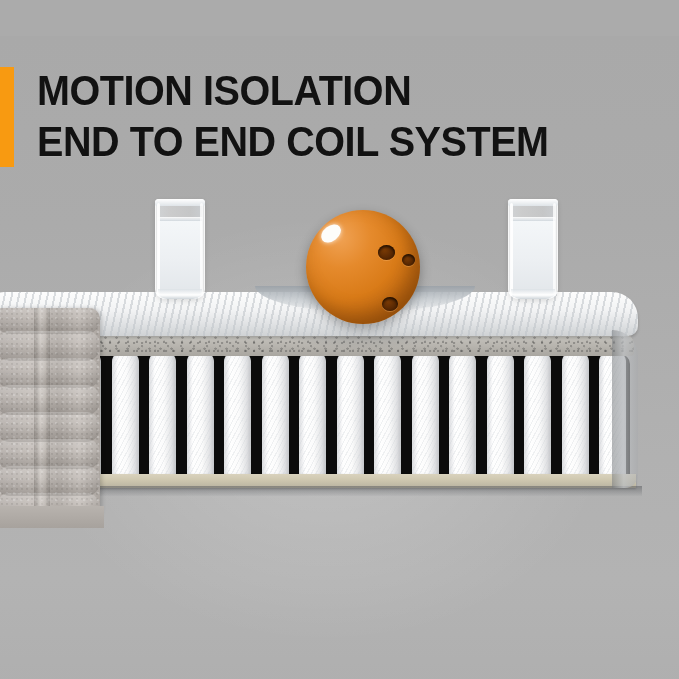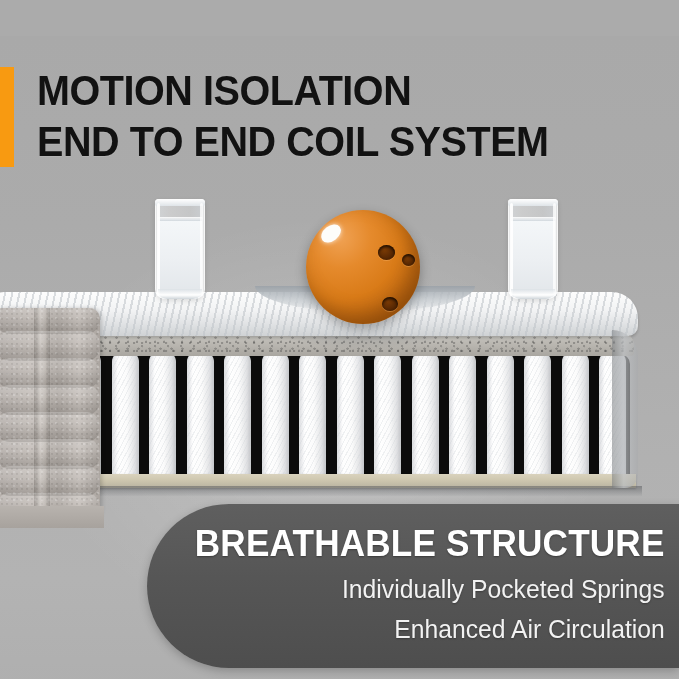--- a/index.html
+++ b/index.html
@@ -301,19 +301,14 @@
   <div class="glass" style="left:508px;top:163px;">
     <div class="body"></div>
     <div class="water"></div>
     <div class="waterline"></div>
     <div class="rim"></div>
     <div class="edgeL"></div>
     <div class="edgeR"></div>
     <div class="base"></div>
   </div>
 
-  <div class="banner">
-    <div class="banner-title">BREATHABLE STRUCTURE</div>
-    <div class="banner-sub s1">Individually Pocketed Springs</div>
-    <div class="banner-sub s2">Enhanced Air Circulation</div>
-  </div>
 
 </div>
 
 </body></html>

